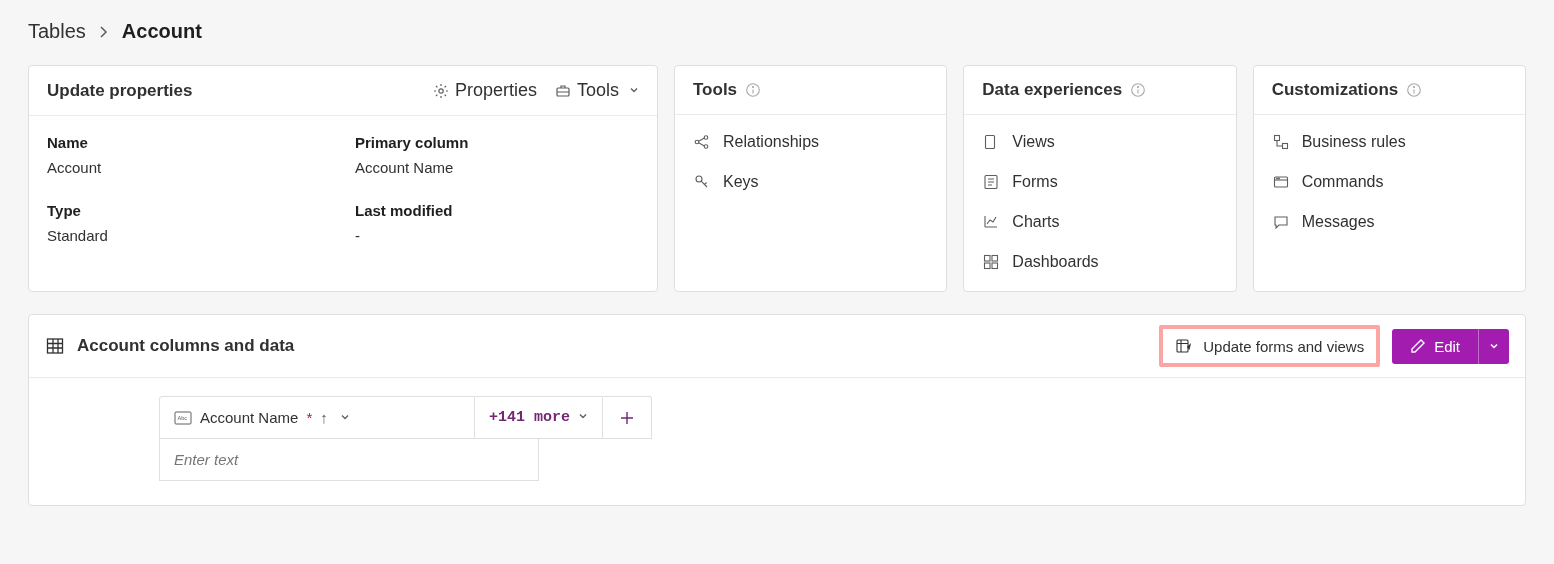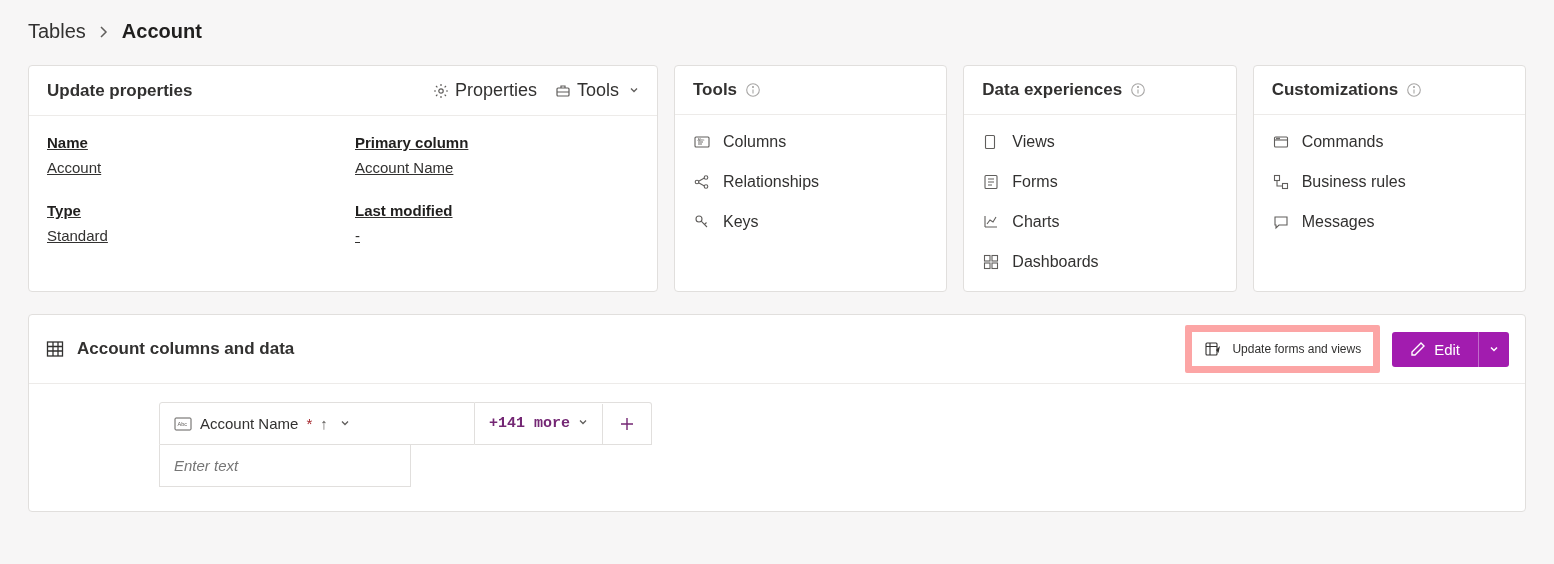--- a/index.html
+++ b/index.html
@@ -49,21 +49,21 @@
       gap: 6px;
       font-size: 18px;
       font-weight: 400;
       color: #323130;
       cursor: pointer;
       margin-left: 18px;
     }
     .card-header .action svg { flex-shrink: 0; }
     .card-header .action .chev { font-size: 11px; color: #605e5c; margin-left: 4px; }
 
-    .card-body { padding: 18px; text-decoration: underline; }
+    .card-body { padding: 18px; }
 
     .props-grid {
       display: grid;
       grid-template-columns: 1fr 1fr;
       row-gap: 8px;
       column-gap: 24px;
     }
     .props-grid .label { font-weight: 600; font-size: 15px; color: #201f1e; }
     .props-grid .value { font-size: 15px; color: #323130; }
     .props-grid .row-spacer { height: 10px; grid-column: 1 / -1; }
@@ -93,23 +93,23 @@
     }
     .data-panel-header .title {
       font-size: 17px;
       font-weight: 600;
       display: flex;
       align-items: center;
       gap: 12px;
       margin-right: auto;
     }
     .update-btn {
-      border: 7px solid #fca5a5;
+      border: 4px solid #fca5a5;
       color: #323130;
-      font-size: 12px;
+      font-size: 15px;
       padding: 8px 12px;
       display: flex;
       align-items: center;
       gap: 10px;
       cursor: pointer;
       background: #fff;
       border-radius: 2px;
     }
     .edit-btn {
       background: #a21caf;
@@ -181,21 +181,21 @@
       color: #742774;
       cursor: pointer;
       display: flex;
       align-items: center;
       font-size: 20px;
       font-weight: 300;
     }
     .input-cell {
       border: 1px solid #e1dfdd;
       border-top: none;
-      width: 252px;
+      width: 380px;
       padding: 12px 14px;
       color: #767676;
       font-style: italic;
       font-size: 15px;
       cursor: text;
     }
 
     svg.icon16 { width: 16px; height: 16px; }
     svg.icon18 { width: 18px; height: 18px; }
     svg.icon20 { width: 20px; height: 20px; }
@@ -260,28 +260,20 @@
         <svg class="icon16 info-icon" viewBox="0 0 16 16" fill="none" stroke="#605e5c" stroke-width="1.1">
             <circle cx="8" cy="8" r="6.3"></circle>
             <circle cx="8" cy="5" r="0.5" fill="#605e5c"></circle>
             <path d="M8 7.5v4"></path>
           </svg>
       </span>
     </div>
     <div class="link-list">
       <div class="link-item">
         <svg class="icon18" viewBox="0 0 18 18" fill="none" stroke="#605e5c" stroke-width="1.1">
-            <rect x="2" y="4" width="14" height="10" rx="1"></rect>
-            <path d="M5 9h5M5 11h4" stroke-width="0.9"></path>
-            <text x="4.5" y="8" font-size="4" fill="#605e5c" stroke="none" font-family="sans-serif">Abc</text>
-          </svg>
-        <span>Columns</span>
-      </div>
-      <div class="link-item">
-        <svg class="icon18" viewBox="0 0 18 18" fill="none" stroke="#605e5c" stroke-width="1.1">
             <circle cx="4" cy="9" r="1.8"></circle>
             <circle cx="13" cy="4.5" r="1.8"></circle>
             <circle cx="13" cy="13.5" r="1.8"></circle>
             <path d="M5.6 8.2 L11.4 5.1 M5.6 9.8 L11.4 12.9"></path>
           </svg>
         <span>Relationships</span>
       </div>
       <div class="link-item">
         <svg class="icon18" viewBox="0 0 18 18" fill="none" stroke="#605e5c" stroke-width="1.1">
             <circle cx="6" cy="6" r="3"></circle>
@@ -342,34 +334,34 @@
         <svg class="icon16 info-icon" viewBox="0 0 16 16" fill="none" stroke="#605e5c" stroke-width="1.1">
             <circle cx="8" cy="8" r="6.3"></circle>
             <circle cx="8" cy="5" r="0.5" fill="#605e5c"></circle>
             <path d="M8 7.5v4"></path>
           </svg>
       </span>
     </div>
     <div class="link-list">
       <div class="link-item">
         <svg class="icon18" viewBox="0 0 18 18" fill="none" stroke="#605e5c" stroke-width="1.1">
+            <rect x="2.5" y="2.5" width="5" height="5"></rect>
+            <rect x="10.5" y="10.5" width="5" height="5"></rect>
+            <path d="M5 7.5 V13 H10.5"></path>
+          </svg>
+        <span>Business rules</span>
+      </div>
+      <div class="link-item">
+        <svg class="icon18" viewBox="0 0 18 18" fill="none" stroke="#605e5c" stroke-width="1.1">
             <rect x="2.5" y="4" width="13" height="10" rx="1"></rect>
             <path d="M2.5 7h13"></path>
             <circle cx="5" cy="5.5" r="0.4" fill="#605e5c"></circle>
             <circle cx="7" cy="5.5" r="0.4" fill="#605e5c"></circle>
           </svg>
         <span>Commands</span>
-      </div>
-      <div class="link-item">
-        <svg class="icon18" viewBox="0 0 18 18" fill="none" stroke="#605e5c" stroke-width="1.1">
-            <rect x="2.5" y="2.5" width="5" height="5"></rect>
-            <rect x="10.5" y="10.5" width="5" height="5"></rect>
-            <path d="M5 7.5 V13 H10.5"></path>
-          </svg>
-        <span>Business rules</span>
       </div>
       <div class="link-item">
         <svg class="icon18" viewBox="0 0 18 18" fill="none" stroke="#605e5c" stroke-width="1.1">
             <path d="M3 4 h12 v8 h-8 l-3 3 v-3 h-1 z"></path>
           </svg>
         <span>Messages</span>
       </div>
     </div>
   </div>
 </div>

